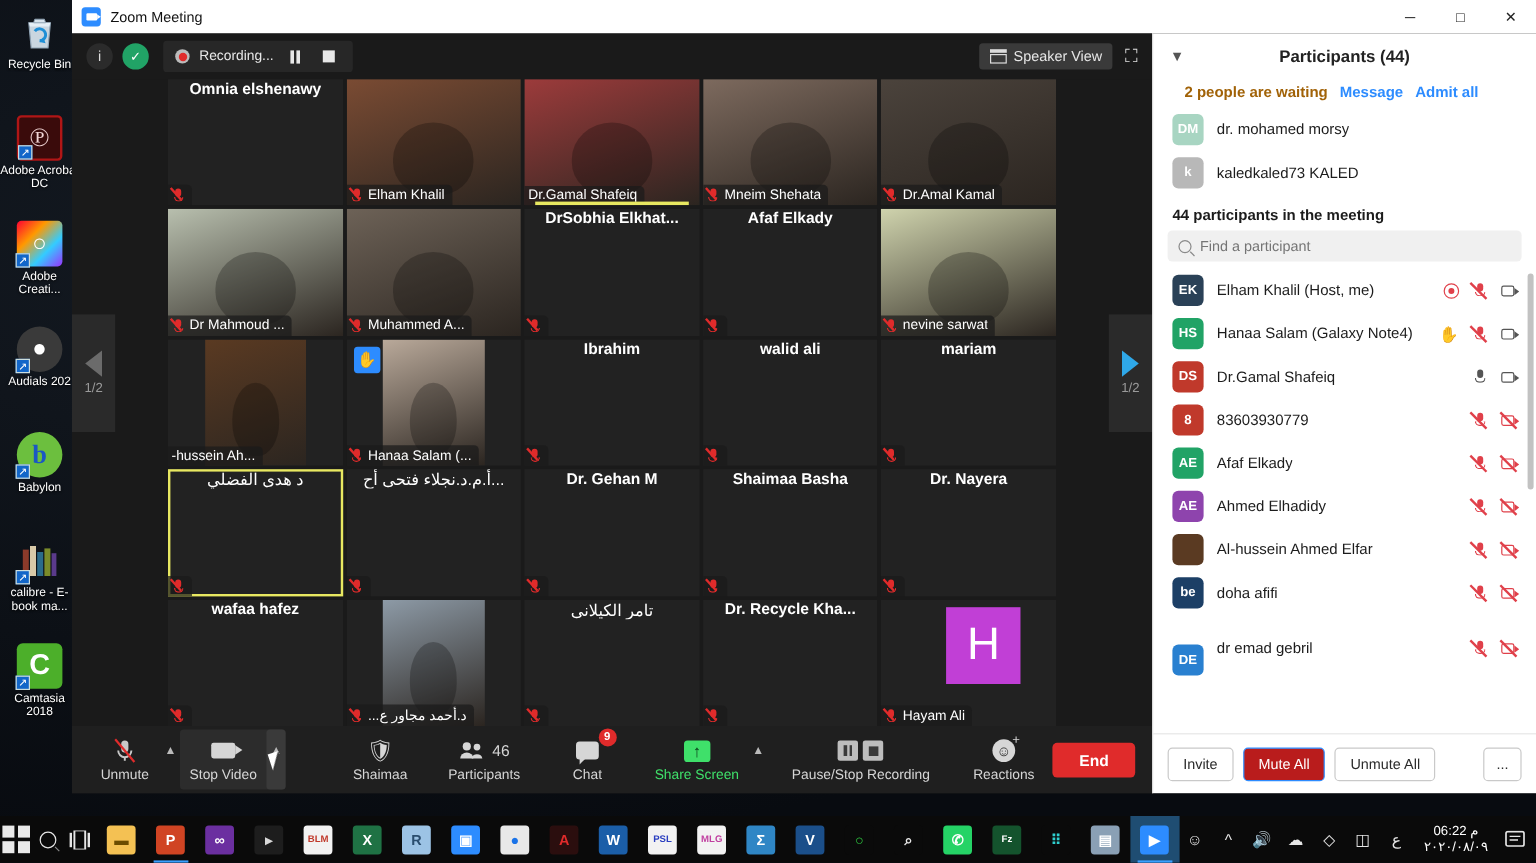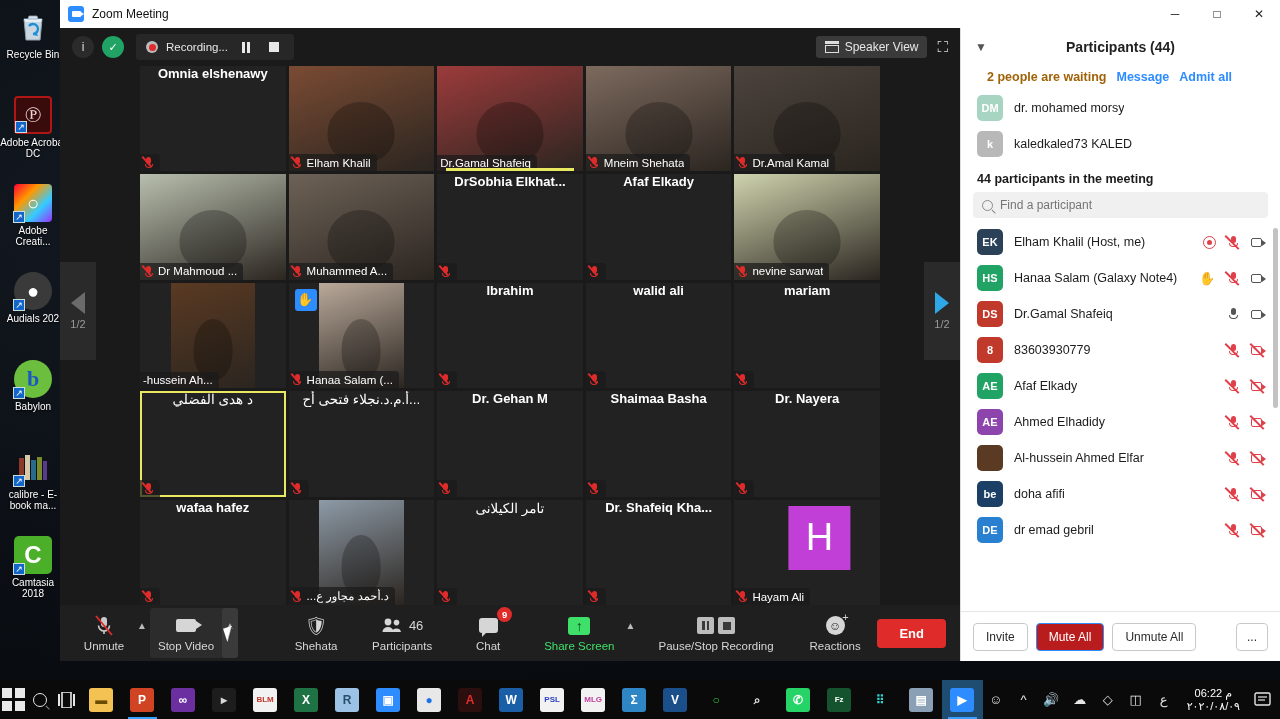--- a/index.html
+++ b/index.html
@@ -718,21 +718,21 @@
             </div>
             <div class="tile">
               <div class="tile-name-center rtl">تامر الكيلانى</div>
               <div class="tile-badge">
                 <span class="mic-off">
                   <span class="mic-stand"></span>
                 </span>
               </div>
             </div>
             <div class="tile">
-              <div class="tile-name-center">Dr. Shafeiq Kha...</div>
+              <div class="tile-name-center">Dr. Recycle Kha...</div>
               <div class="tile-badge">
                 <span class="mic-off">
                   <span class="mic-stand"></span>
                 </span>
               </div>
             </div>
             <div class="tile">
               <div class="avatar-letter" style="background: rgb(193, 63, 214);">H</div>
               <div class="tile-badge">
                 <span class="mic-off">
@@ -773,21 +773,21 @@
               </div>
             <div class="lbl">Stop Video</div>
           </div>
           <div class="caret boxed">▲</div>
         </div>
 
         <div class="ctl" style="margin-left:48px">
           <div class="ico">
               <span class="shield-ico">🛡</span>
             </div>
-          <div class="lbl">Shehata</div>
+          <div class="lbl">Shaimaa</div>
         </div>
 
         <div class="ctl" style="margin-left:18px">
           <div class="ico people-ico">
             <svg width="24" height="15" viewBox="0 0 24 15">
               <circle cx="7" cy="4" r="3.4" fill="#d6d6d6"></circle>
               <path d="M1.5 14 a5.5 5 0 0 1 11 0 z" fill="#d6d6d6"></path>
               <circle cx="15.5" cy="4.6" r="2.8" fill="#d6d6d6"></circle>
               <path d="M11 14 a4.6 4.3 0 0 1 9 0 z" fill="#d6d6d6"></path>
             </svg>
@@ -989,21 +989,21 @@
                   <i class="micBase red"></i>
                   <i class="slash"></i>
                 </span>
                 <span class="ic">
                   <i class="camP red"></i>
                   <i class="slash"></i>
                 </span>
               </span>
             </div>
             <div class="p-row">
-              <span class="av" style="background: rgb(41, 128, 208);">DE</span>
+              <span class="av" style="background: rgb(41, 128, 208); margin-top: 20px;">DE</span>
               <span class="p-name">dr emad gebril</span>
               <span class="p-icons">
                 <span class="ic">
                   <i class="micP red"></i>
                   <i class="micBase red"></i>
                   <i class="slash"></i>
                 </span>
                 <span class="ic">
                   <i class="camP red"></i>
                   <i class="slash"></i>

